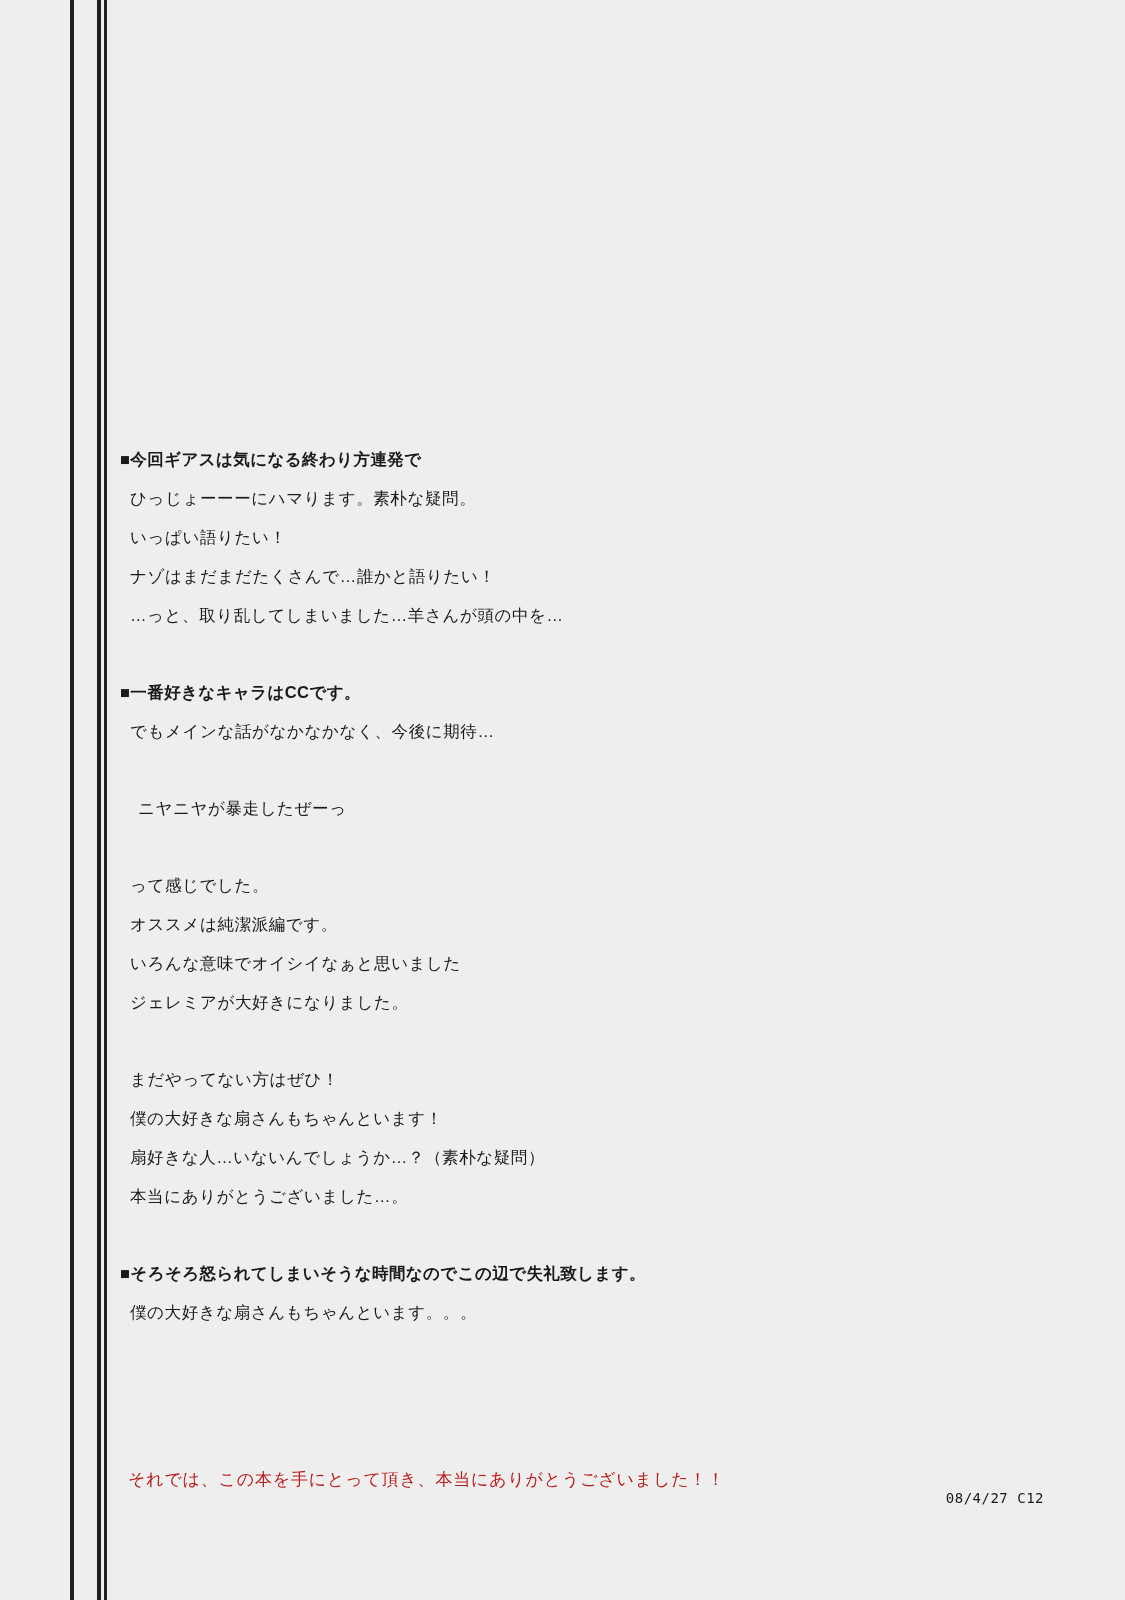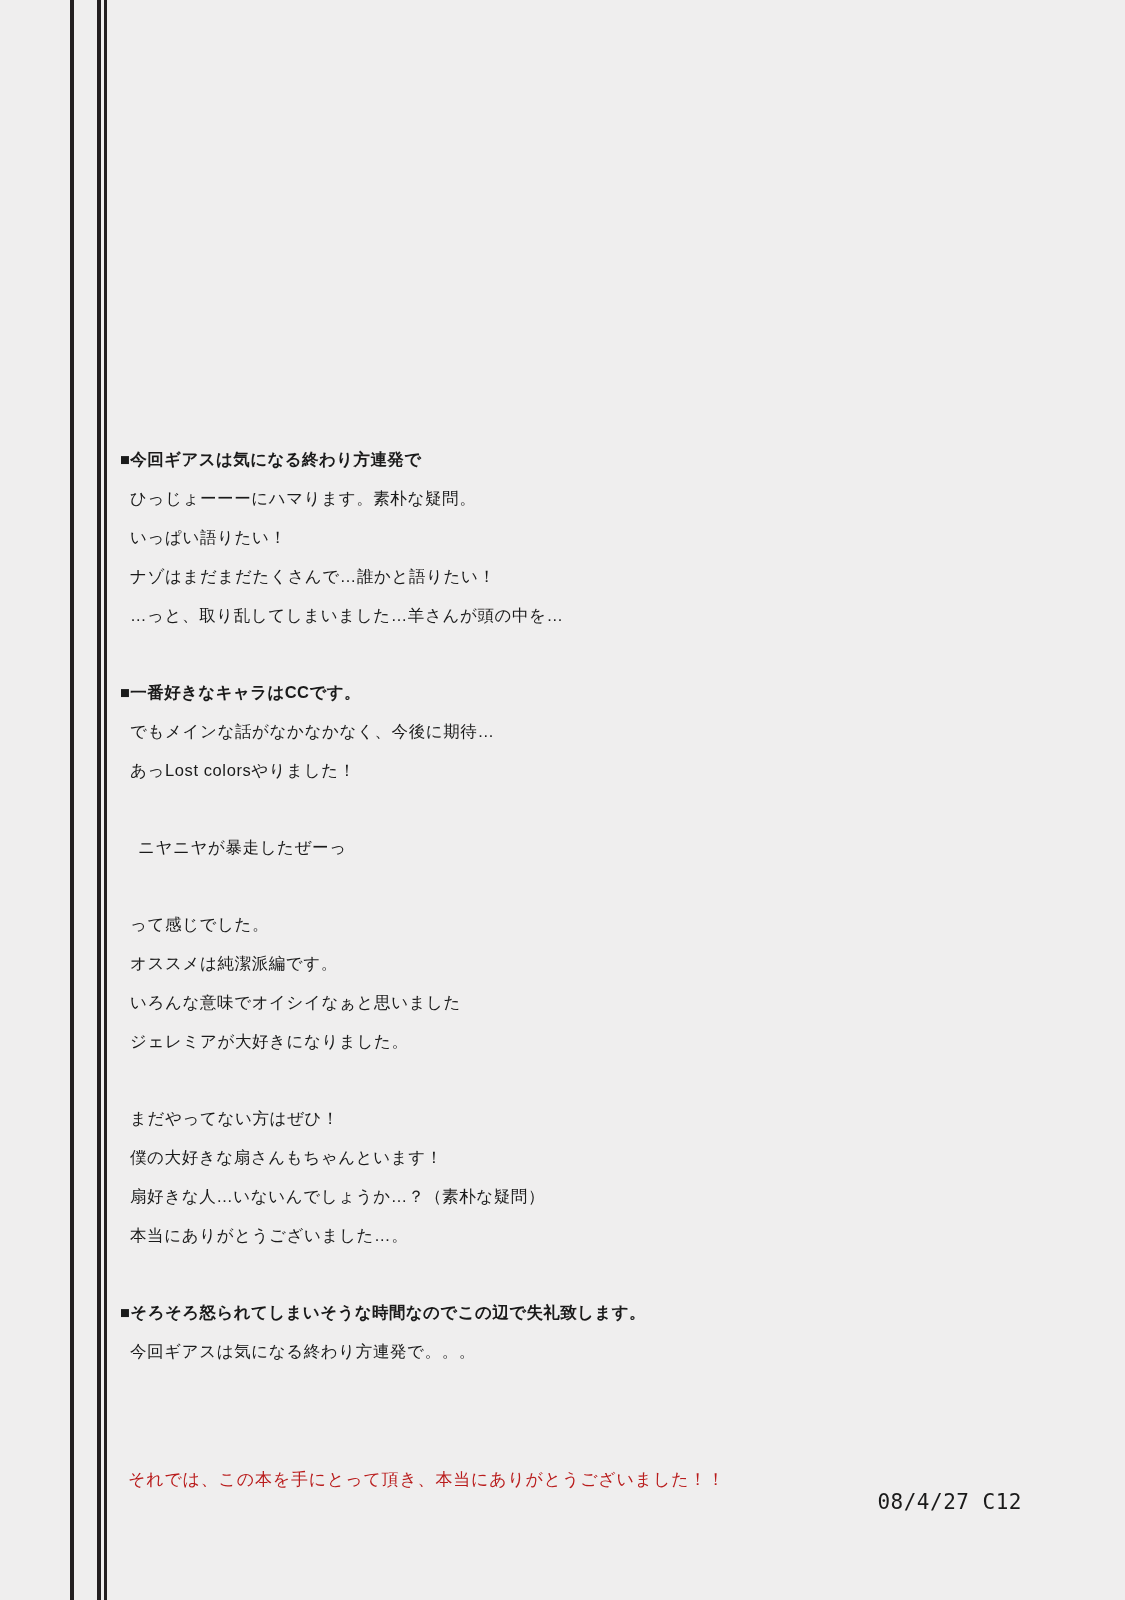--- a/index.html
+++ b/index.html
@@ -64,23 +64,23 @@
     position: absolute;
     left: 8px;
     top: 1468px;
     font-size: 17px;
     color: #b91c1c;
     letter-spacing: 0.8px;
     font-weight: 500;
   }
   .stamp {
     position: absolute;
-    right: 33px;
+    right: 11px;
     top: 1490px;
-    font-size: 21px;
+    font-size: 14px;
     color: #1a1a1a;
     letter-spacing: 0.5px;
     font-family: "DejaVu Sans Mono", monospace;
   }
 </style>
 </head>
 <body>
 
 <div class="page">
 
@@ -96,21 +96,20 @@
         <div class="line head">■今回ギアスは気になる終わり方連発で</div>
         <div class="line indent">ひっじょーーーにハマります。素朴な疑問。</div>
         <div class="line indent">いっぱい語りたい！</div>
         <div class="line indent">ナゾはまだまだたくさんで…誰かと語りたい！</div>
         <div class="line indent">…っと、取り乱してしまいました…羊さんが頭の中を…</div>
       </div>
 
       <div class="block">
         <div class="line head">■一番好きなキャラはCCです。</div>
         <div class="line indent">でもメインな話がなかなかなく、今後に期待…</div>
-        <div class="line indent">あっLost colorsやりました！</div>
       </div>
 
       <div class="block">
         <div class="line indent" style="padding-left:18px">ニヤニヤが暴走したぜーっ</div>
       </div>
 
       <div class="block">
         <div class="line indent">って感じでした。</div>
         <div class="line indent">オススメは純潔派編です。</div>
         <div class="line indent">いろんな意味でオイシイなぁと思いました</div>
@@ -119,21 +118,21 @@
 
       <div class="block">
         <div class="line indent">まだやってない方はぜひ！</div>
         <div class="line indent">僕の大好きな扇さんもちゃんといます！</div>
         <div class="line indent">扇好きな人…いないんでしょうか…？（素朴な疑問）</div>
         <div class="line indent">本当にありがとうございました…。</div>
       </div>
 
       <div class="block">
         <div class="line head">■そろそろ怒られてしまいそうな時間なのでこの辺で失礼致します。</div>
-        <div class="line indent">今回ギアスは気になる終わり方連発で。。。</div>
+        <div class="line indent">僕の大好きな扇さんもちゃんといます。。。</div>
       </div>
 
     </div>
 
     <div class="closing">それでは、この本を手にとって頂き、本当にありがとうございました！！</div>
 
     <div class="stamp">08/4/27 C12</div>
 
   </div>
 </div>

